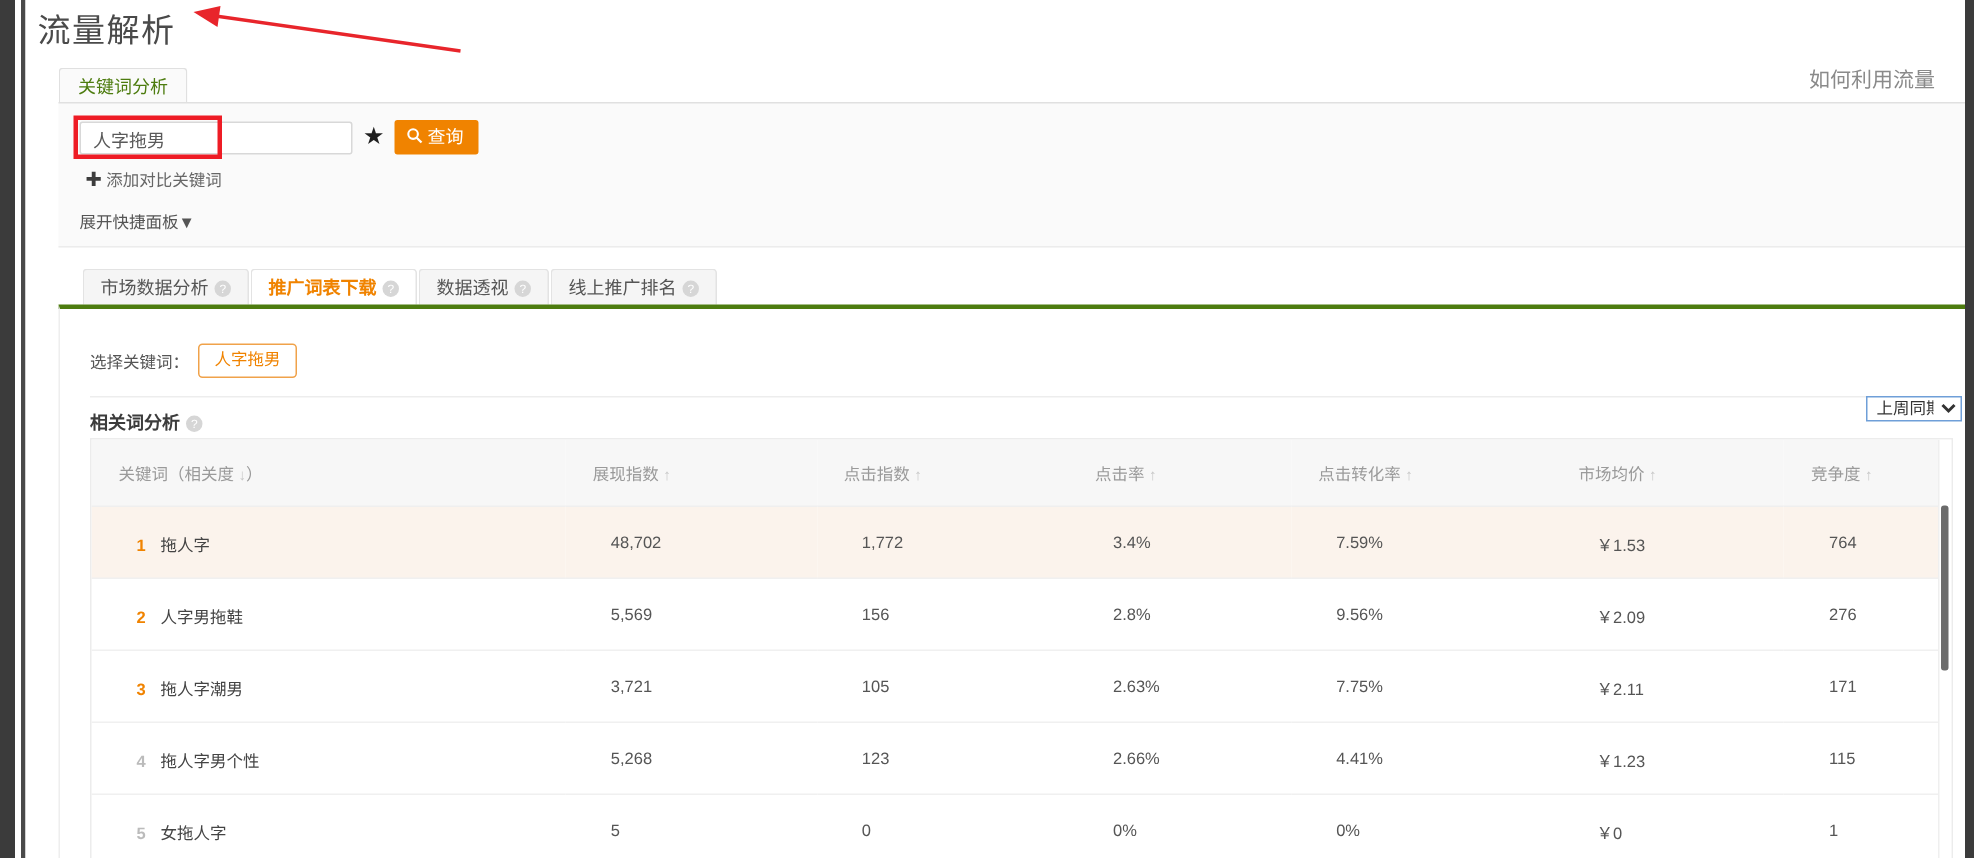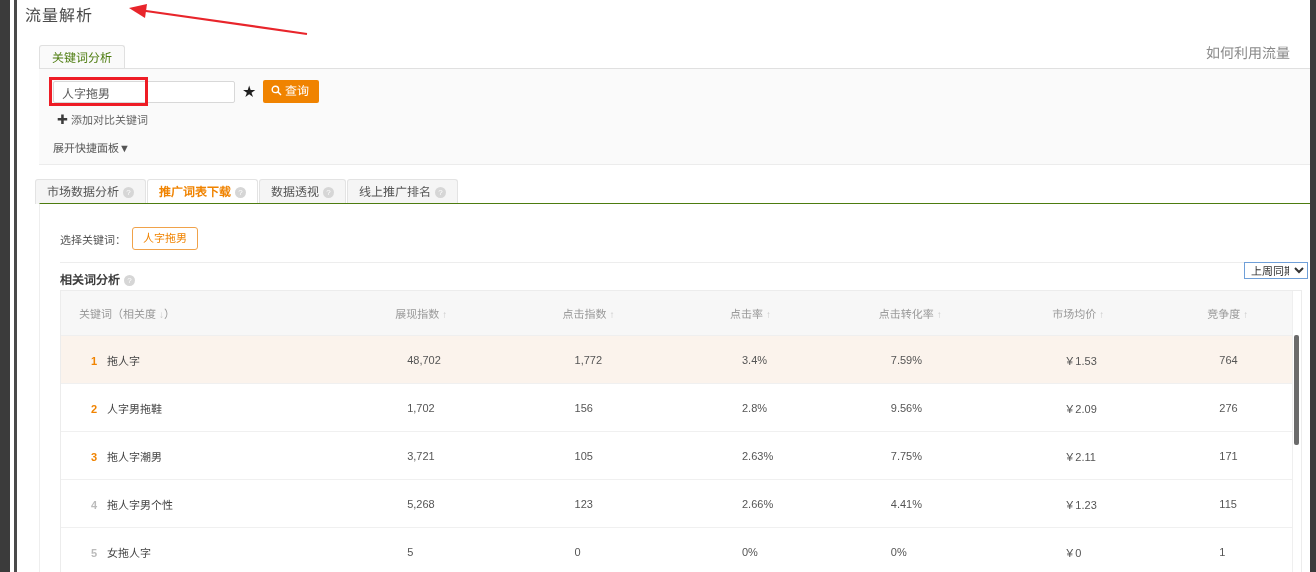--- a/index.html
+++ b/index.html
@@ -62,21 +62,21 @@
     width: 1293px;
     height: 572px;
     background: #ffffff;
     overflow: hidden;
   }
 
   
   .page-title {
     position: absolute;
     left: 8px; top: 2px;
-    font-size: 16px;
+    font-size: 22px;
     color: #4a4a4a;
     letter-spacing: 1px;
     white-space: nowrap;
   }
   .help-link {
     position: absolute;
     right: 20px; top: 42px;
     font-size: 14px;
     color: #8a8a8a;
     white-space: nowrap;
@@ -188,21 +188,21 @@
     font-size: 11px;
     color: #555555;
     white-space: nowrap;
     cursor: pointer;
     text-align: center;
   }
 
   
   .main-tabbar {
     position: absolute;
-    left: 18px; top: 178px;
+    left: 38px; top: 178px;
     height: 26px;
     white-space: nowrap;
   }
   .main-tab {
     display: inline-block;
     height: 25px;
     padding: 0 11px;
     background: #f5f5f5;
     border: 1px solid #e3e3e3;
     border-bottom: none;
@@ -236,21 +236,21 @@
     font-weight: normal;
   }
 
   
   .content-card {
     position: absolute;
     left: 22px; top: 203px;
     right: 0px;
     bottom: 0px;
     background: #ffffff;
-    border-top: 1px solid #4d7c0f;
+    border-top: 3px solid #4d7c0f;
     border-left: 1px solid #eeeeee;
   }
   .sel-kw-row {
     position: absolute;
     left: 20px; top: 23px;
     height: 26px;
     white-space: nowrap;
   }
   .sel-kw-label {
     font-size: 11px;
@@ -509,21 +509,21 @@
               </td>
             <td>
                 <span class="cell">764</span>
               </td>
           </tr>
           <tr>
             <td>
                 <span class="cell"><span class="rank top">2</span><span class="kwname">人字男拖鞋</span></span>
               </td>
             <td>
-                <span class="cell">1,702</span>
+                <span class="cell">5,569</span>
               </td>
             <td>
                 <span class="cell">156</span>
               </td>
             <td>
                 <span class="cell">2.8%</span>
               </td>
             <td>
                 <span class="cell">9.56%</span>
               </td>

